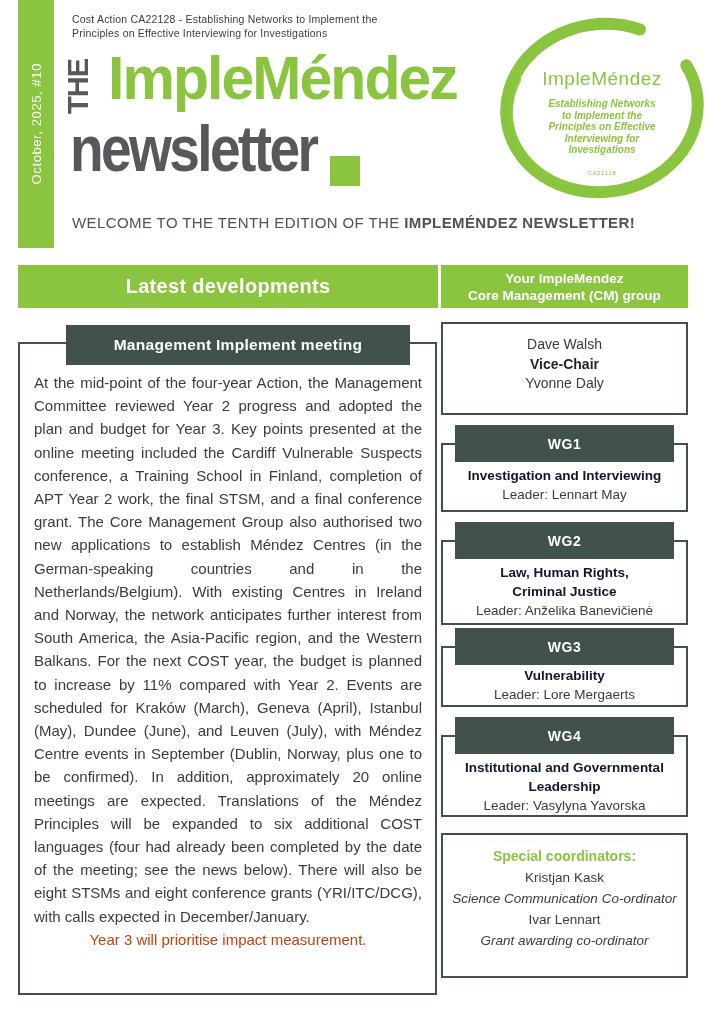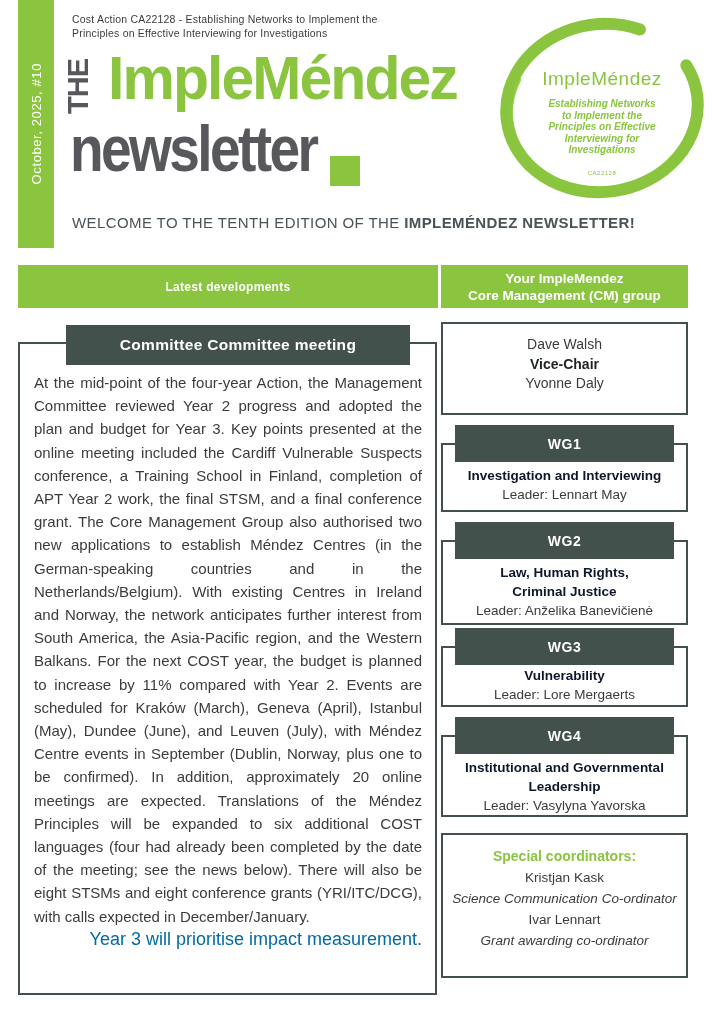--- a/index.html
+++ b/index.html
@@ -62,37 +62,37 @@
   .welcome {
     position:absolute; left:72px; top:214px; width:620px;
     font-size:15px; color:#4A5456; letter-spacing:0.4px;
   }
   .welcome b { font-weight:bold; }
 
   
   .section-bar {
     position:absolute; left:18px; top:265px; width:420px; height:43px;
     background:#8BC540; display:flex; align-items:center; justify-content:center;
-    color:#ffffff; font-weight:bold; font-size:12px; letter-spacing:0.3px;text-align:right;
+    color:#ffffff; font-weight:bold; font-size:20px; letter-spacing:0.3px;text-align:right;
   }
   .article-box {
     position:absolute; left:18px; top:342px; width:419px; height:653px;
     border:2px solid #42514B; box-sizing:border-box;
   }
   .article-bar {
     position:absolute; left:66px; top:325px; width:344px; height:40px;
     background:#42514B; display:flex; align-items:center; justify-content:center;
     color:#ffffff; font-weight:bold; font-size:15.5px; letter-spacing:0.3px; z-index:2;
   }
   .article-text {
     position:absolute; left:14px; right:13px; top:27px;
     font-size:15px; line-height:23.2px; color:#3A3C3B; text-align:justify;
   }
   .article-closing {
-    font-size:18px; line-height:23.2px; color:#0369a1; text-align:right;
+    font-size:15px; line-height:23.2px; color:#c2410c; text-align:center;
   }
 
   
   .sidebar { position:absolute; left:441px; top:265px; width:247px; height:700px; }
   .sidebar-header {
     position:absolute; left:0; top:0; width:100%; height:43px; background:#8BC540;
     display:flex; align-items:center; justify-content:center; text-align:center;
     color:#ffffff; font-weight:bold; font-size:13.5px; line-height:17px; white-space:pre-line;
   }
   .leader-box {
@@ -153,21 +153,21 @@
 Principles on Effective
 Interviewing for
 Investigations</div>
     <div class="logo-code">CA22128</div>
   </div>
 
   <div class="welcome"><span>WELCOME TO THE TENTH EDITION OF THE </span><b>IMPLEMÉNDEZ NEWSLETTER!</b></div>
 
   <div class="section-bar">Latest developments</div>
 
-  <div class="article-bar">Committee Committee meeting</div>
+  <div class="article-bar">Management Implement meeting</div>
 
   <div class="article-box">
     <div class="article-text">
       <div>At the mid-point of the four-year Action, the Management Committee reviewed Year 2 progress and adopted the plan and budget for Year 3. Key points presented at the online meeting included the Cardiff Vulnerable Suspects conference, a Training School in Finland, completion of APT Year 2 work, the final STSM, and a final conference grant. The Core Management Group also authorised two new applications to establish Méndez Centres (in the German-speaking countries and in the Netherlands/Belgium). With existing Centres in Ireland and Norway, the network anticipates further interest from South America, the Asia-Pacific region, and the Western Balkans.  For the next COST year, the budget is planned to increase by 11% compared with Year 2. Events are scheduled for Kraków (March), Geneva (April), Istanbul (May), Dundee (June), and Leuven (July), with Méndez Centre events in September (Dublin, Norway, plus one to be confirmed). In addition, approximately 20 online meetings are expected. Translations of the Méndez Principles will be expanded to six additional COST languages (four had already been completed by the date of the meeting; see the news below). There will also be eight STSMs and eight conference grants (YRI/ITC/DCG), with calls expected in December/January.</div>
       <div class="article-closing">Year 3 will prioritise impact measurement.</div>
     </div>
   </div>
 
   <div class="sidebar">
 

